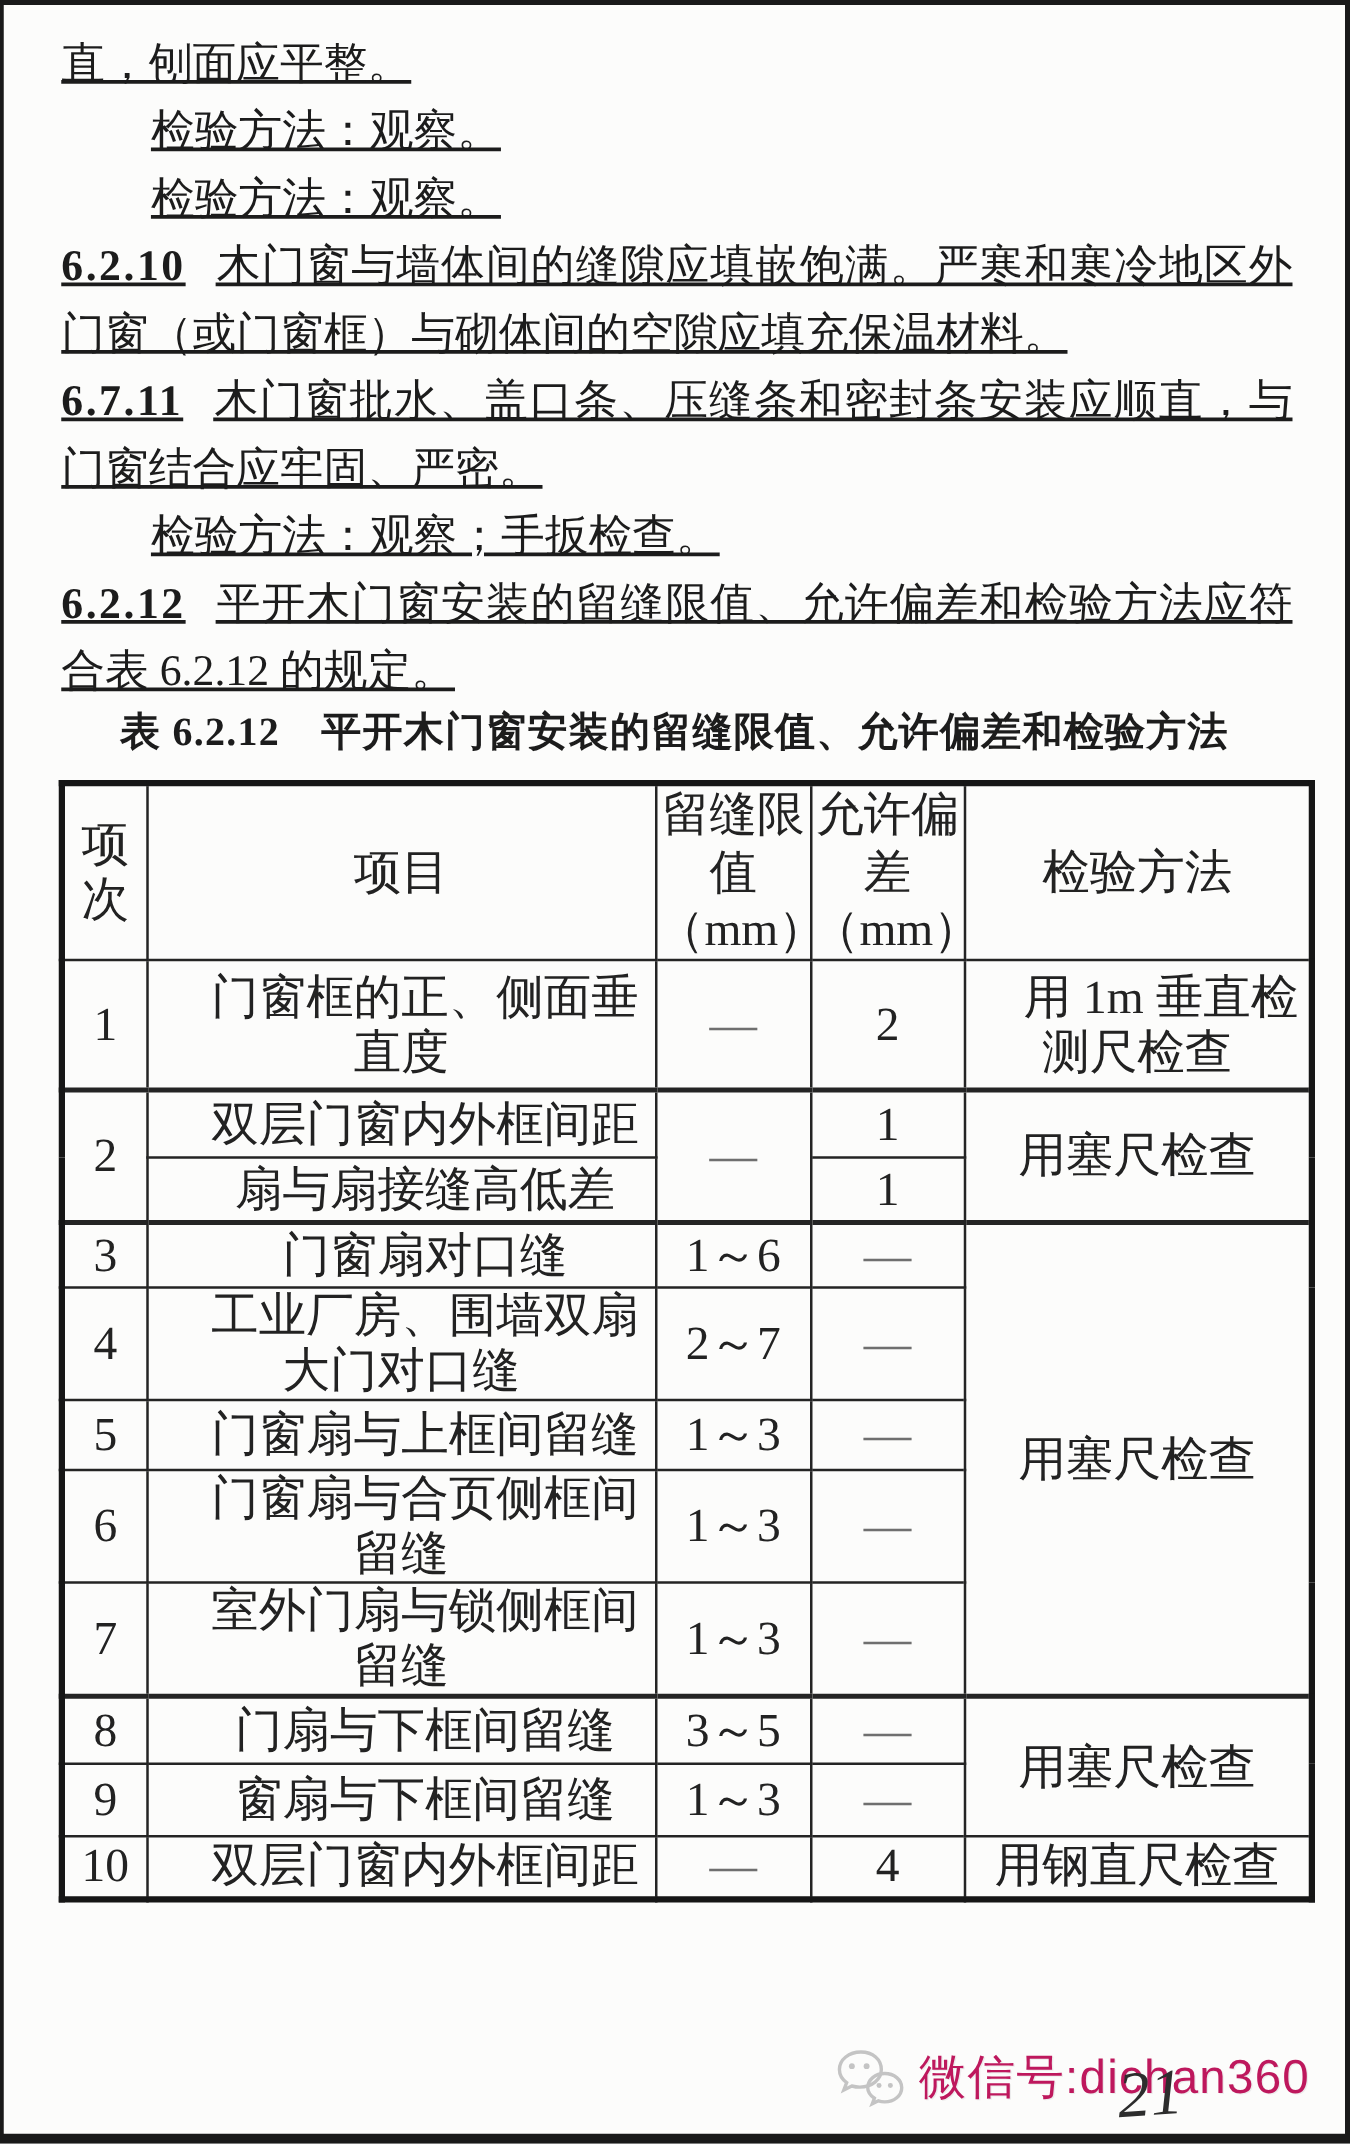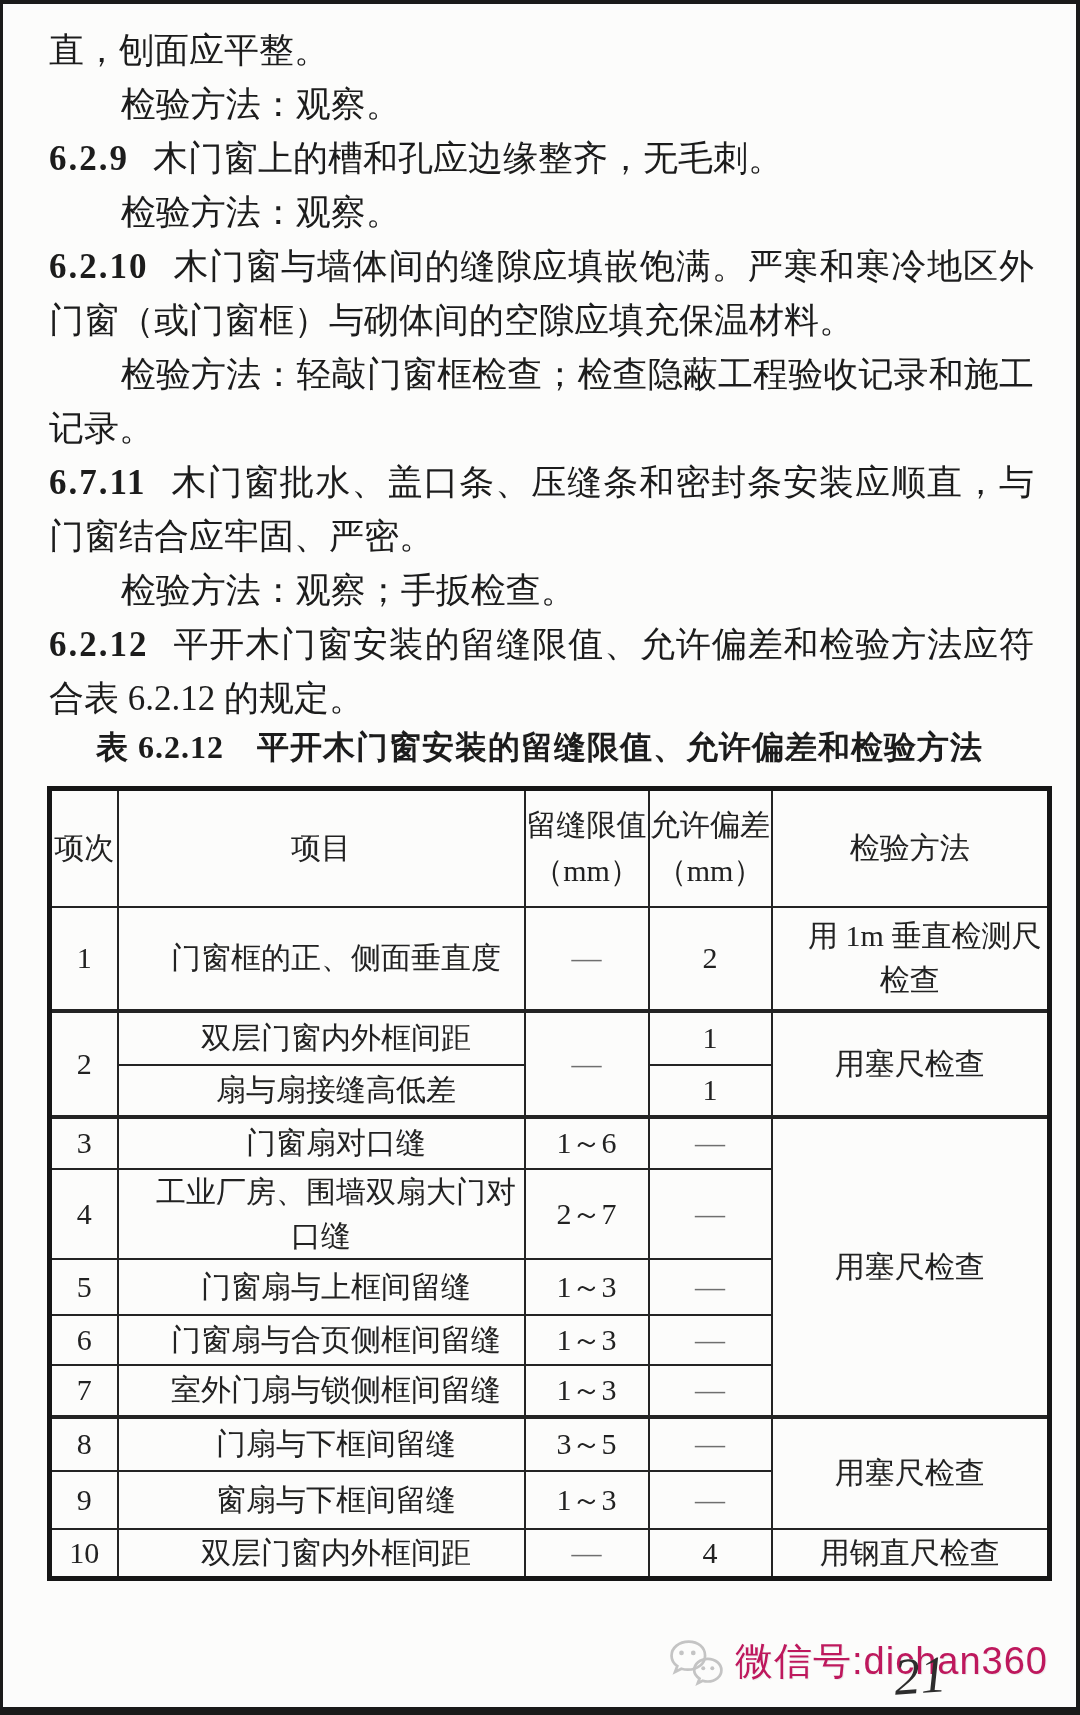--- a/index.html
+++ b/index.html
@@ -16,42 +16,42 @@
     color:#1c1c1c;
     overflow:hidden;
   }
   
   .content {
     padding:20px 42px 0 46px;
     font-size:35px;
     line-height:54px;
     text-align:justify;
   }
-  .content p { margin:0; }
+  .content p { margin:0;text-decoration:underline; }
   .p-indent { text-indent:2.05em; }
   .p-clause .num {
     font-weight:bold;
     letter-spacing:2px;
     margin-right:24px;
     white-space:nowrap;
   }
   
   .table-title {
     text-align:center;
     font-weight:bold;
     font-size:32px;
     letter-spacing:1px;
   }
   table.spec {
     border-collapse:collapse;
     table-layout:fixed;
     width:1000px;
     margin:16px 0 0 44px;
     border:5px solid #161616;
-    font-size:30px;
+    font-size:38px;
     color:#222;
     padding-left:41px;
   }
   table.spec td, table.spec th {
     border:2px solid #242424;
     text-align:center;
     vertical-align:middle;
     padding:0;
     font-weight:normal;
     line-height:44px;
@@ -95,24 +95,22 @@
   }
 </style>
 </head>
 <body>
 
 <div class="page">
 
   <div class="content">
     <p>直，刨面应平整。</p>
     <p class="p-indent">检验方法：观察。</p>
-    <p class="p-clause"><span class="num">6.2.9</span><span>木门窗上的槽和孔应边缘整齐，无毛刺。</span></p>
     <p class="p-indent">检验方法：观察。</p>
     <p class="p-clause"><span class="num">6.2.10</span><span>木门窗与墙体间的缝隙应填嵌饱满。严寒和寒冷地区外门窗（或门窗框）与砌体间的空隙应填充保温材料。</span></p>
-    <p class="p-indent">检验方法：轻敲门窗框检查；检查隐蔽工程验收记录和施工记录。</p>
     <p class="p-clause"><span class="num">6.7.11</span><span>木门窗批水、盖口条、压缝条和密封条安装应顺直，与门窗结合应牢固、严密。</span></p>
     <p class="p-indent">检验方法：观察；手扳检查。</p>
     <p class="p-clause"><span class="num">6.2.12</span><span>平开木门窗安装的留缝限值、允许偏差和检验方法应符合表 6.2.12 的规定。</span></p>
   </div>
 
   <div class="table-title">表 6.2.12　平开木门窗安装的留缝限值、允许偏差和检验方法</div>
 
   <table class="spec">
     <colgroup>
       <col style="width:68px">

